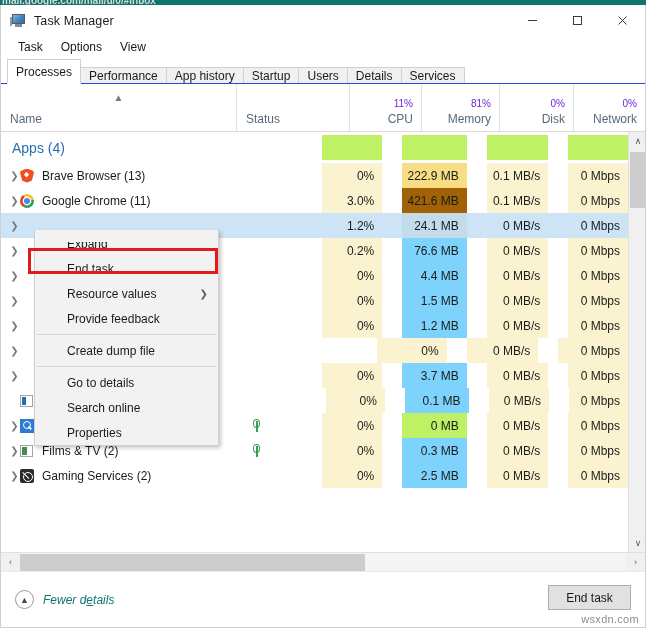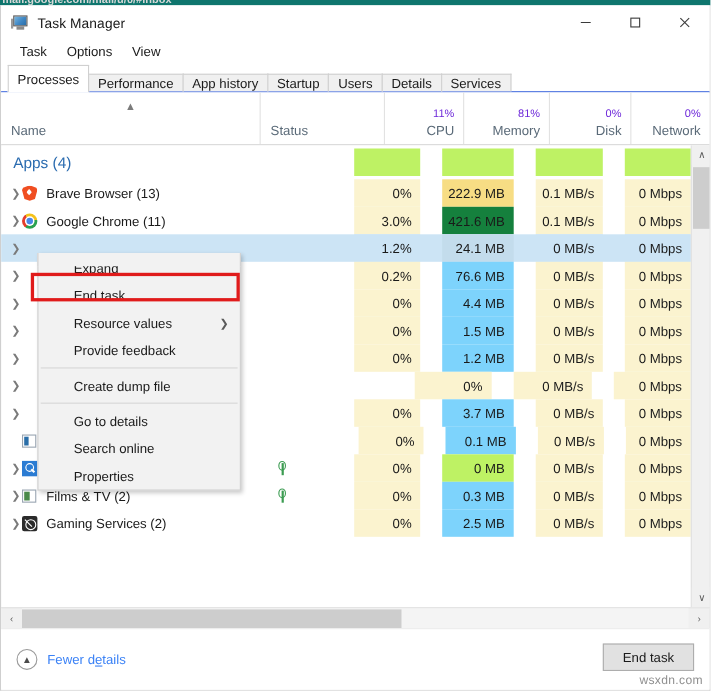--- a/index.html
+++ b/index.html
@@ -215,21 +215,21 @@
     width: 16px; height: 16px; flex: 0 0 16px;
     margin-right: 7px; position: relative;
   }
   .rname { font-size: 12px; color: #1a1a1a; white-space: nowrap; }
 
   
   .h0 { background: #bef264; }
   .h1 { background: #fbf3cf; }
   .h2 { background: #7dd3fc; }
   .h3 { background: #f7dd84; }
-  .h4 { background: #15803d; }
+  .h4 { background: #a16207; }
   .hsel { background: #cce4f5; }
   .hselmem { background: #c3dcec; }
 
   .row.selected { background: #cce4f5; }
 
   
   .leaf {
     width: 11px; height: 14px; position: relative;
   }
   .leaf .lf {
@@ -372,21 +372,21 @@
     display: flex; align-items: center;
     margin-left: 14px;
   }
   .fewer-circle {
     width: 19px; height: 19px; border-radius: 50%;
     border: 1px solid #9a9a9a;
     display: flex; align-items: center; justify-content: center;
     color: #4a4a4a; font-size: 9px;
     margin-right: 9px;
   }
-  .fewer-label { font-size: 12px; color: #3b82f6; }
+  .fewer-label { font-size: 12px; color: #0f766e; font-style: italic; }
   .fewer-label u { text-decoration: underline; }
   .endtask-btn {
     position: absolute; right: 14px; top: 13px;
     width: 83px; height: 25px;
     background: #e1e1e1;
     border: 1px solid #adadad;
     display: flex; align-items: center; justify-content: center;
     font-size: 12px; color: #1a1a1a;
   }
 

